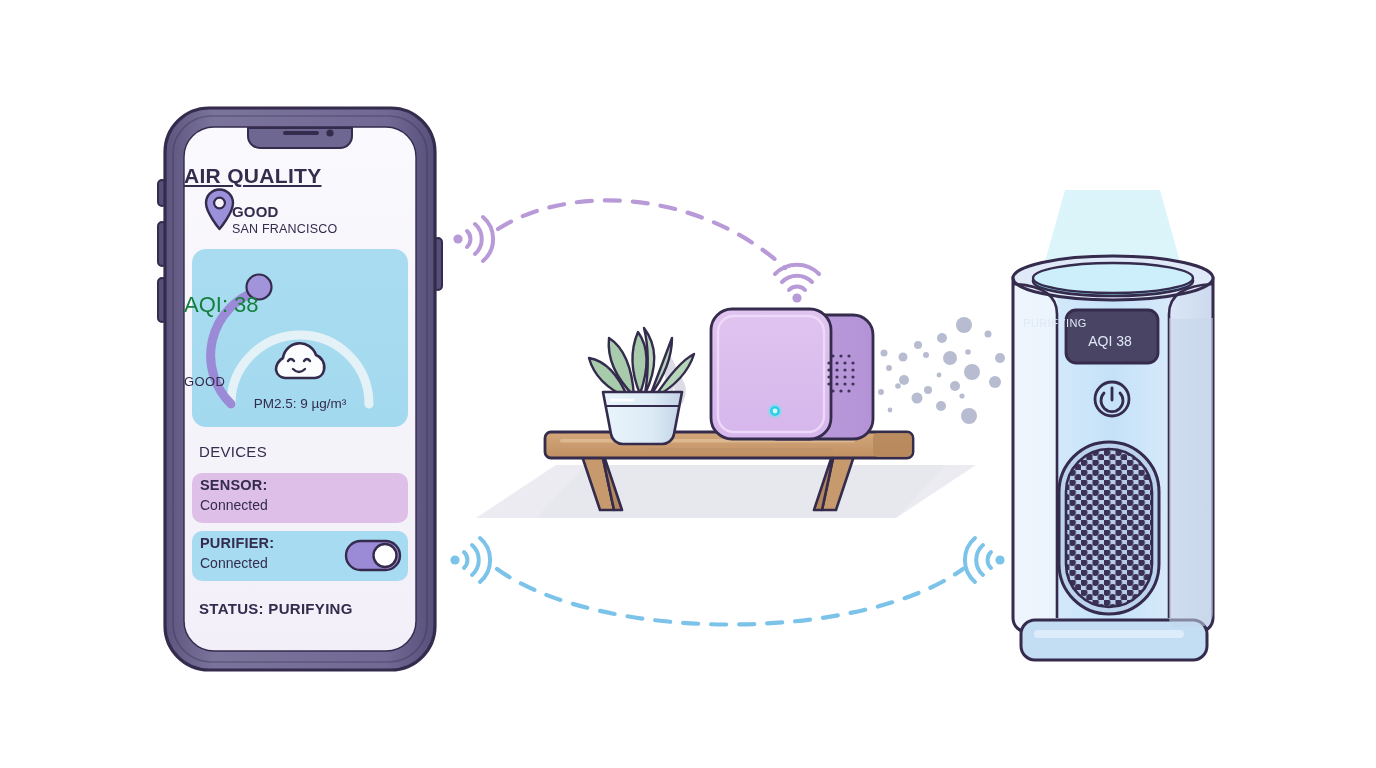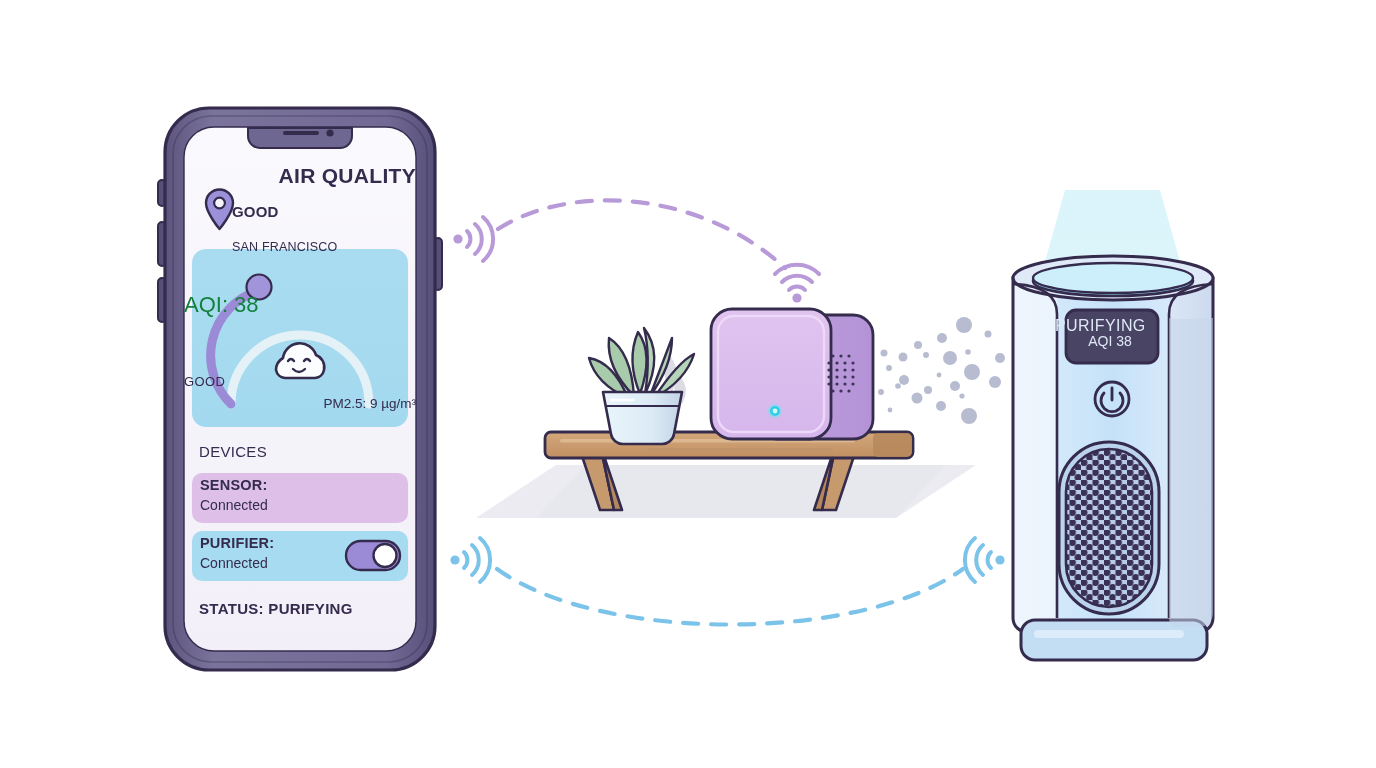--- a/index.html
+++ b/index.html
@@ -32,45 +32,46 @@
     width: 232px;
     height: 505px;
     z-index: 6;
     pointer-events: auto;
   }
   .app-title {
     position: absolute;
     top: 27px;
     left: 0;
     width: 232px;
-    text-align: right;
+    text-align: left;
     font-size: 21px;
     font-weight: bold;
     letter-spacing: 0.3px;
     color: #342b4d;
+    text-decoration: underline;
   }
   .loc-block {
     position: absolute;
     top: 66px;
     left: 14px;
     width: 210px;
   }
   .loc-name {
     position: absolute;
     left: 34px;
     top: 0px;
     font-size: 15px;
     font-weight: bold;
     color: #342b4d;
     letter-spacing: 0.2px;
   }
   .loc-city {
     position: absolute;
     left: 34px;
-    top: 37px;
+    top: 19px;
     font-size: 12.5px;
     color: #342b4d;
     letter-spacing: 0.2px;
   }
   .aqi-value {
     position: absolute;
     top: 155px;
     left: 0;
     width: 232px;
     text-align: left;
@@ -86,21 +87,21 @@
     text-align: left;
     font-size: 13px;
     color: #342b4d;
     letter-spacing: 0.4px;
   }
   .aqi-pm {
     position: absolute;
     top: 259px;
     left: 0;
     width: 232px;
-    text-align: right;
+    text-align: center;
     font-size: 13.5px;
     color: #342b4d;
   }
   .devices-head {
     position: absolute;
     top: 306px;
     left: 15px;
     font-size: 15px;
     font-weight: normal;
     color: #342b4d;
@@ -133,23 +134,23 @@
   }
   
   .purifier-badge-text {
     position: absolute;
     z-index: 6;
     text-align: center;
     color: #dfe8f6;
     width: 90px;
   }
   .pb-line1 {
-    left: 1055px;
+    left: 1010px;
     top: 317px;
-    font-size: 16px;
+    font-size: 11px;
     letter-spacing: 0.4px;
   }
   .pb-line2 {
     left: 1065px;
     top: 333px;
     font-size: 14px;
   }
 </style>
 </head>
 <body>

